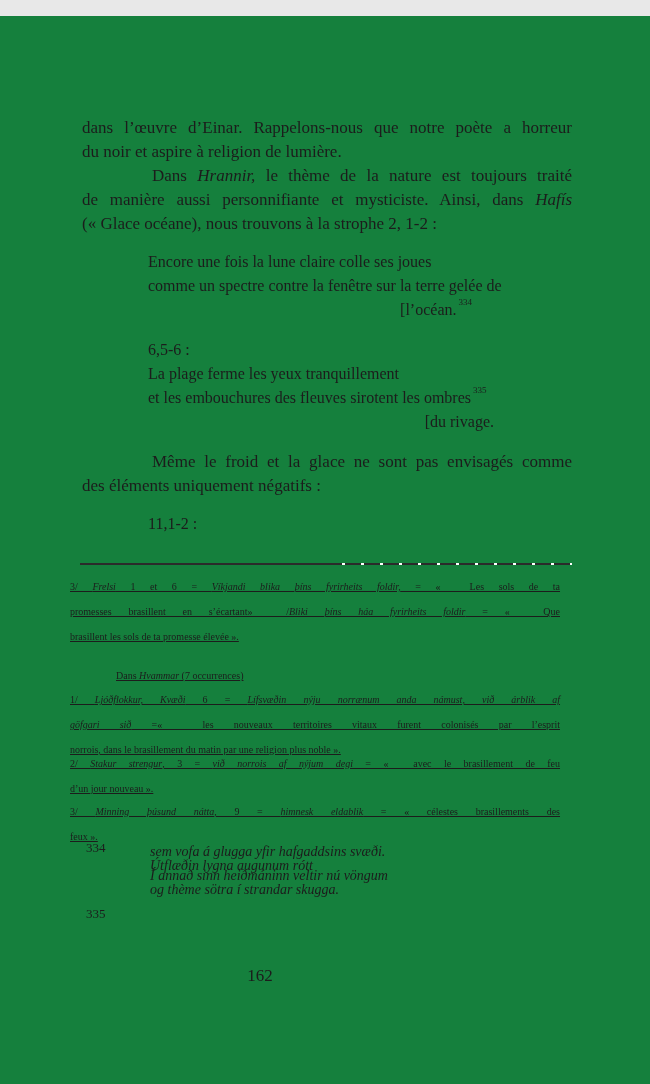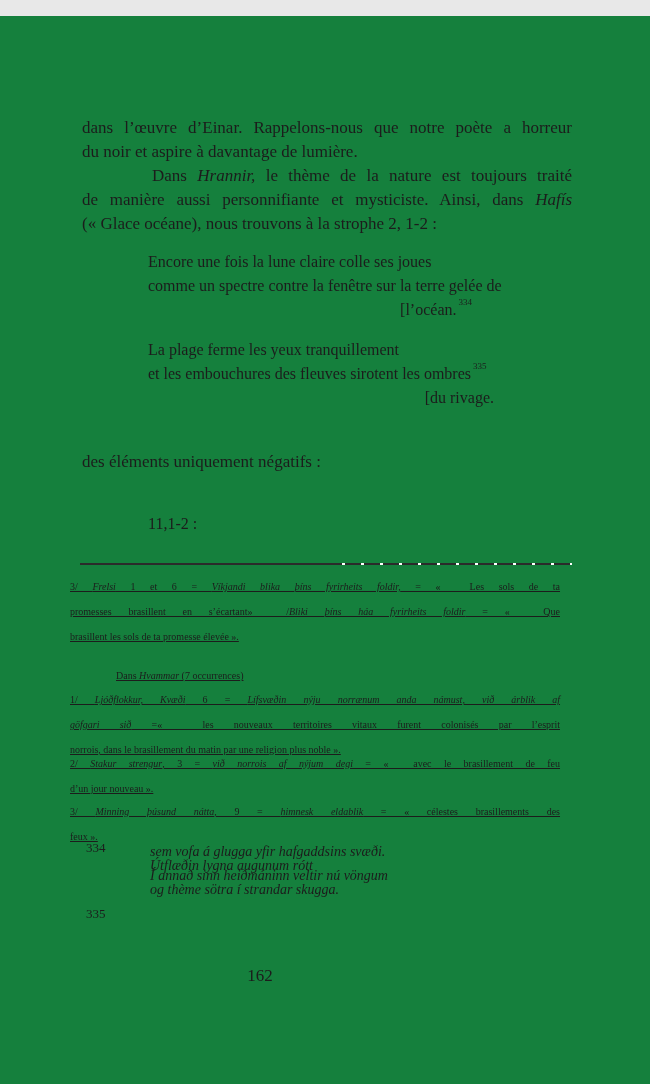--- a/index.html
+++ b/index.html
@@ -38,42 +38,44 @@
   }
   .pageno{left:0;top:950px;width:520px;text-align:center;font-size:17px;}
 </style>
 </head>
 <body>
 
 <div class="page">
 
   <div class="blk body-text" style="top:100px">
       <div class="line just"><span>dans l’œuvre d’Einar. Rappelons-nous que notre poète a horreur</span></div>
-      <div class="line"><span>du noir et aspire à davantage de lumière.</span></div>
+      <div class="line"><span>du noir et aspire à religion de lumière.</span></div>
     </div>
 
   <div class="blk body-text" style="top:148px">
       <div class="line just ind"><span>Dans </span><span class="it">Hrannir,</span><span> le thème de la nature est toujours traité</span></div>
       <div class="line just"><span>de manière aussi personnifiante et mysticiste. Ainsi, dans </span><span class="it">Hafís</span></div>
       <div class="line"><span>(«&nbsp;Glace océane), nous trouvons à la strophe 2, 1-2&nbsp;:</span></div>
     </div>
 
   <div id="quote1" class="blk quote" style="top:234px">
       <div class="line"><span>Encore une fois la lune claire colle ses joues</span></div>
       <div class="line"><span>comme un spectre contre la fenêtre sur la terre gelée de</span></div>
       <div class="line right"><span>[l’océan.</span><sup>334</sup></div>
     </div>
 
   <div id="quote2" class="blk quote" style="top:322px">
+      <div class="line"><span>6,5-6&nbsp;:</span></div>
       <div class="line"><span>La plage ferme les yeux tranquillement</span></div>
       <div class="line"><span>et les embouchures des fleuves sirotent les ombres</span><sup>335</sup></div>
       <div class="line right"><span>[du rivage.</span></div>
     </div>
 
   <div class="blk body-text" style="top:434px">
+      <div class="line just ind"><span>Même le froid et la glace ne sont pas envisagés comme</span></div>
       <div class="line"><span>des éléments uniquement négatifs&nbsp;:</span></div>
     </div>
 
   <div class="blk quote" style="top:496px">
       <div class="line"><span>11,1-2&nbsp;:</span></div>
     </div>
 
   <div class="blk sep">
     <div class="sep-breaks"></div>
   </div>

